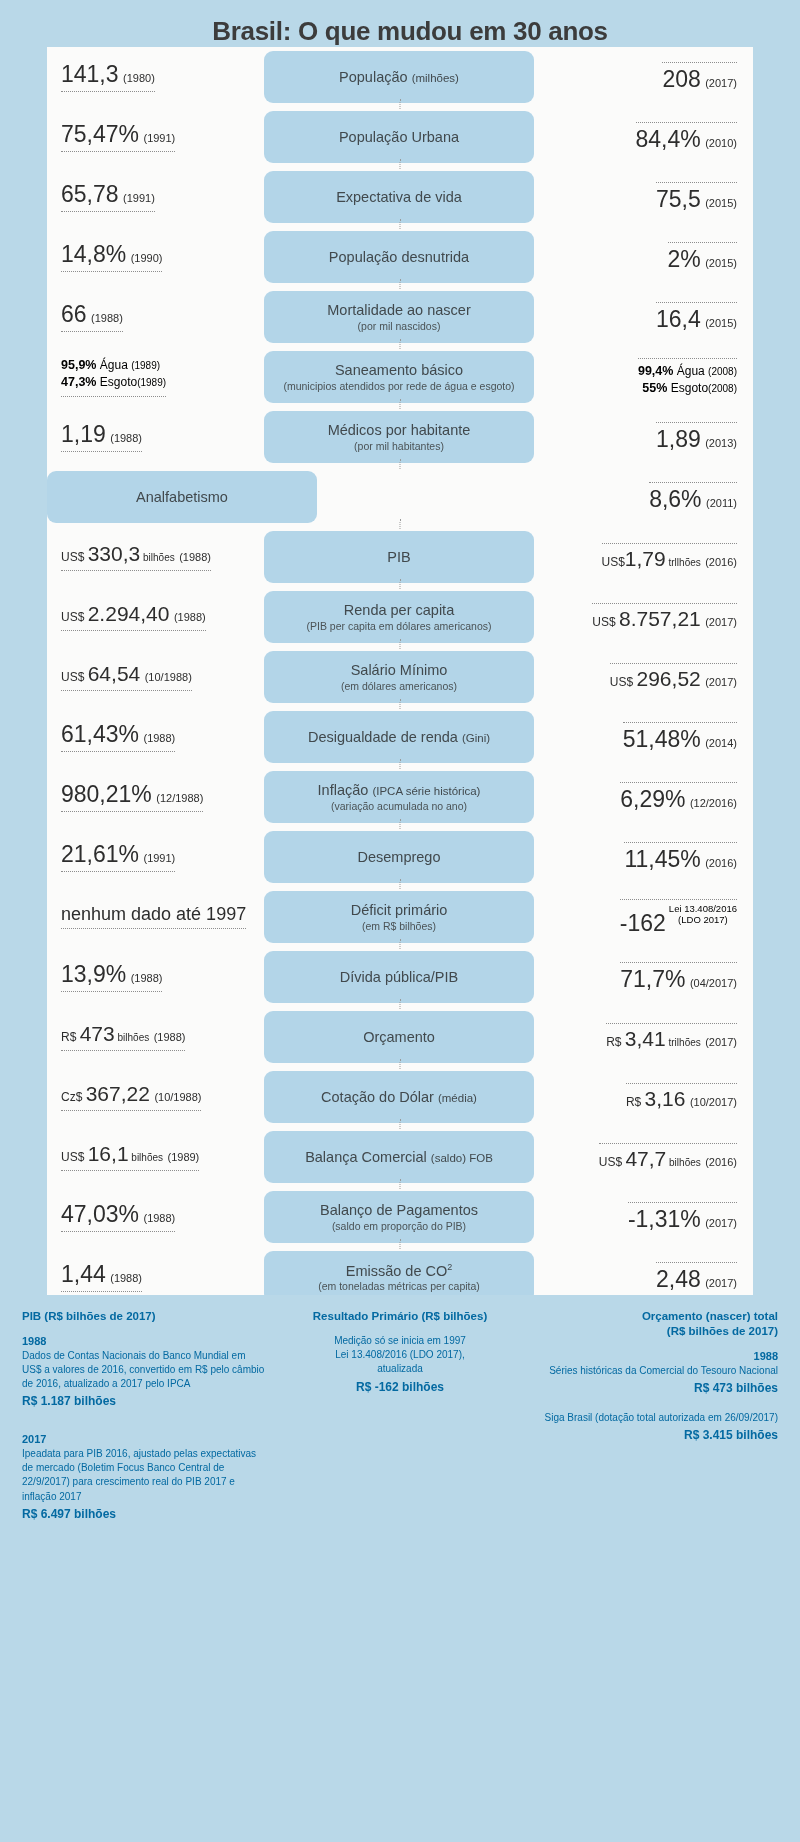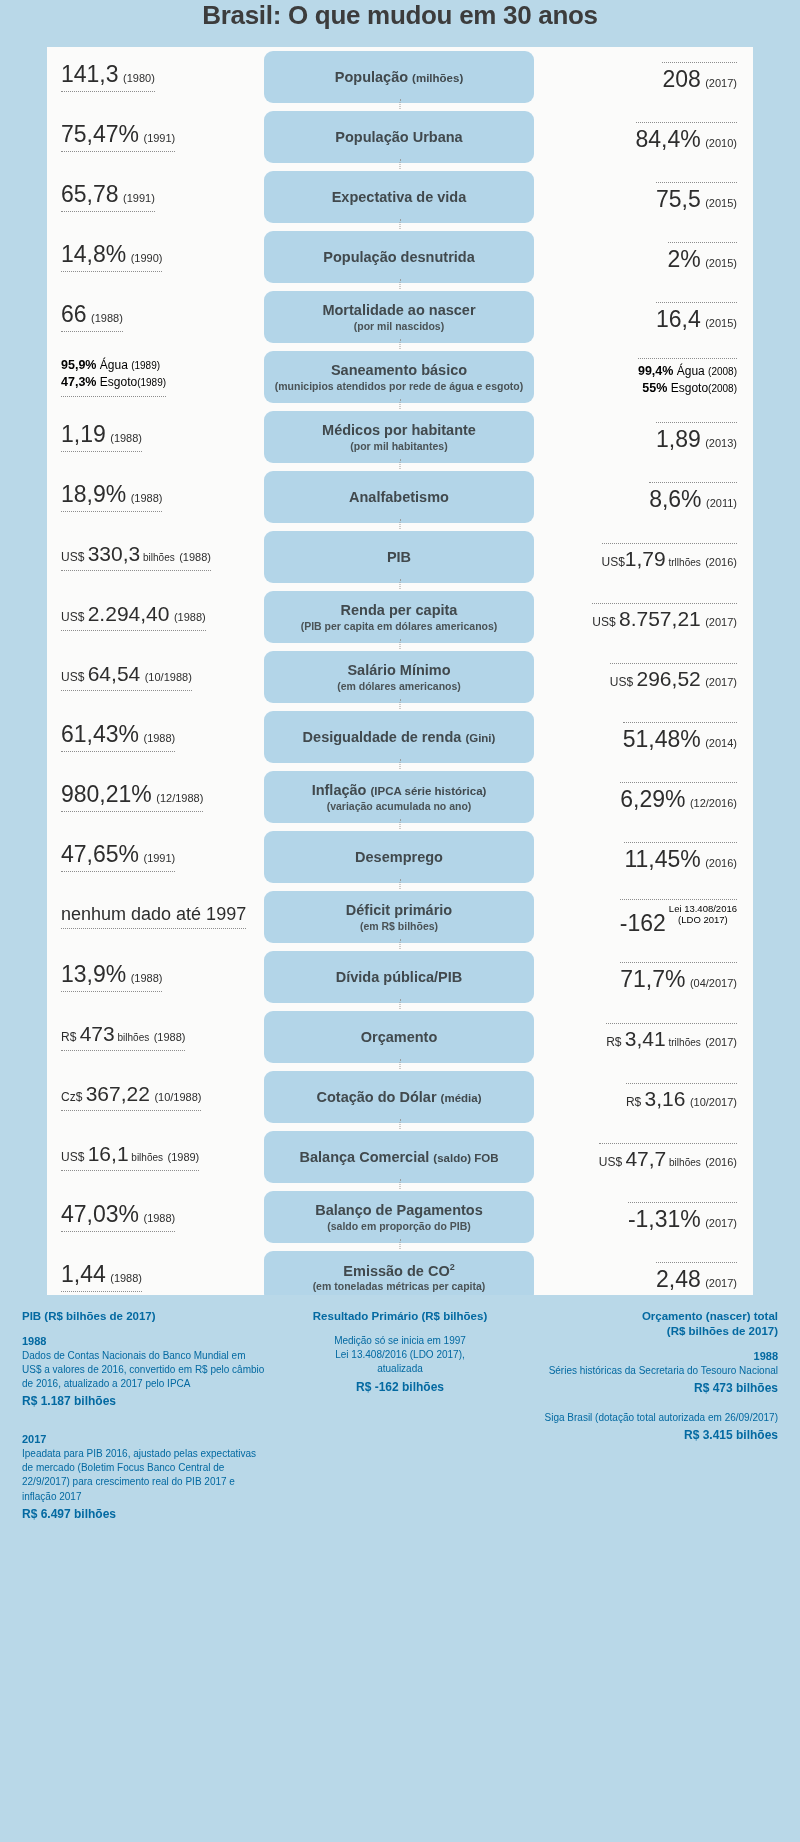--- a/index.html
+++ b/index.html
@@ -22,26 +22,26 @@
     left: 47px;
     top: 47px;
     width: 706px;
     height: 1748px;
     background: #fbfbfa;
   }
 
   
   .header {
     position: absolute;
-    left: 47px;
+    left: 57px;
     top: 0px;
     width: 706px;
     height: 47px;
     display: flex;
-    align-items: flex-start;
+    align-items: flex-end;
     justify-content: center;
     background: #b9d8e8;
   }
   .header h1 {
     font-size: 26px;
     font-weight: bold;
     color: #3c3c3c;
     letter-spacing: -0.3px;
     white-space: nowrap;
     font-family: "Liberation Sans", sans-serif;
@@ -119,21 +119,20 @@
     min-height: 52px;
     background: #b3d5e8;
     border-radius: 9px;
     display: flex;
     flex-direction: column;
     align-items: center;
     justify-content: center;
     text-align: center;
     padding: 4px 8px;
     color: #41494d;
-    font-weight: bold;
   }
   .pill .t {
     font-size: 14.5px;
     line-height: 1.15;
     color: #41494d;
   }
   .pill .t .small { font-size: 11.5px; }
   .pill .sub {
     font-size: 10.5px;
     line-height: 1.15;
@@ -289,23 +288,20 @@
         <div class="pill">
           <div class="t"><span>Médicos por habitante</span></div>
           <div class="sub">(por mil habitantes)</div>
         </div>
         <div class="cell-right">
           <div class="valwrap"><span class="val s-xl">1,89</span> <span class="val yr">(2013)</span></div>
         </div>
       </div>
       <div class="row">
         <span class="connector"></span>
-        <div class="cell-left">
-          <div class="valwrap"><span class="val s-xl">18,9%</span> <span class="val yr">(1988)</span></div>
-        </div>
         <div class="pill">
           <div class="t"><span>Analfabetismo</span></div>
         </div>
         <div class="cell-right">
           <div class="valwrap"><span class="val s-xl">8,6%</span> <span class="val yr">(2011)</span></div>
         </div>
       </div>
       <div class="row">
         <span class="connector"></span>
         <div class="cell-left">
@@ -365,21 +361,21 @@
           <div class="t"><span>Inflação</span> <span class="small">(IPCA série histórica)</span></div>
           <div class="sub">(variação acumulada no ano)</div>
         </div>
         <div class="cell-right">
           <div class="valwrap"><span class="val s-xl">6,29%</span> <span class="val yr">(12/2016)</span></div>
         </div>
       </div>
       <div class="row">
         <span class="connector"></span>
         <div class="cell-left">
-          <div class="valwrap"><span class="val s-xl">47,65%</span> <span class="val yr">(1991)</span></div>
+          <div class="valwrap"><span class="val s-xl">21,61%</span> <span class="val yr">(1991)</span></div>
         </div>
         <div class="pill">
           <div class="t"><span>Desemprego</span></div>
         </div>
         <div class="cell-right">
           <div class="valwrap"><span class="val s-xl">11,45%</span> <span class="val yr">(2016)</span></div>
         </div>
       </div>
       <div class="row">
         <span class="connector"></span>
@@ -489,21 +485,21 @@
         <div class="fbody">Medição só se inicia em 1997</div>
         <div class="fbody">Lei 13.408/2016 (LDO 2017),</div>
         <div class="fbody">atualizada</div>
         <div class="fstrong">R$ -162 bilhões</div>
       </div>
 
       <div class="fcol c3">
         <div class="fh" style="margin-bottom:0">Orçamento (nascer) total</div>
         <div class="fh">(R$ bilhões de 2017)</div>
         <div class="fyr">1988</div>
-        <div class="fbody">Séries históricas da Secretaria do Tesouro Nacional</div>
+        <div class="fbody">Séries históricas da Comercial do Tesouro Nacional</div>
         <div class="fstrong">R$ 473 bilhões</div>
         <div class="fgap"></div>
         <div class="fbody">Siga Brasil (dotação total autorizada em 26/09/2017)</div>
         <div class="fstrong">R$ 3.415 bilhões</div>
       </div>
 
     </div>
   </div>
 </div>
 

